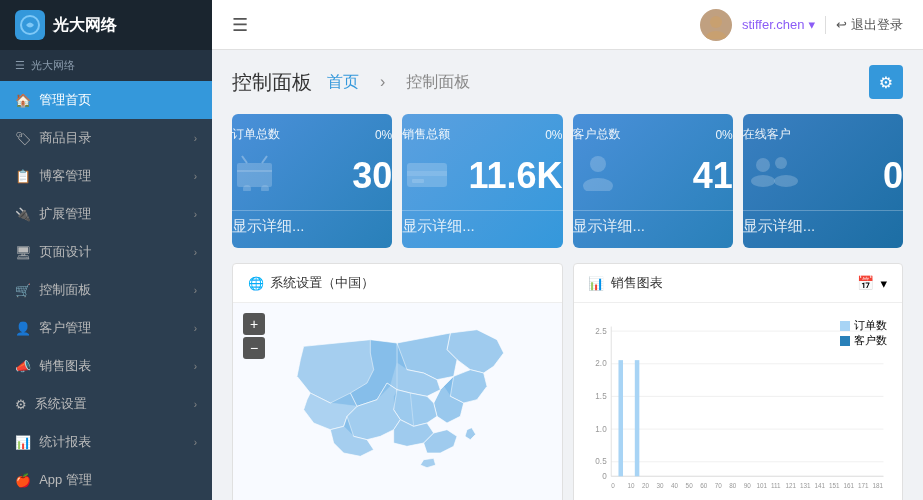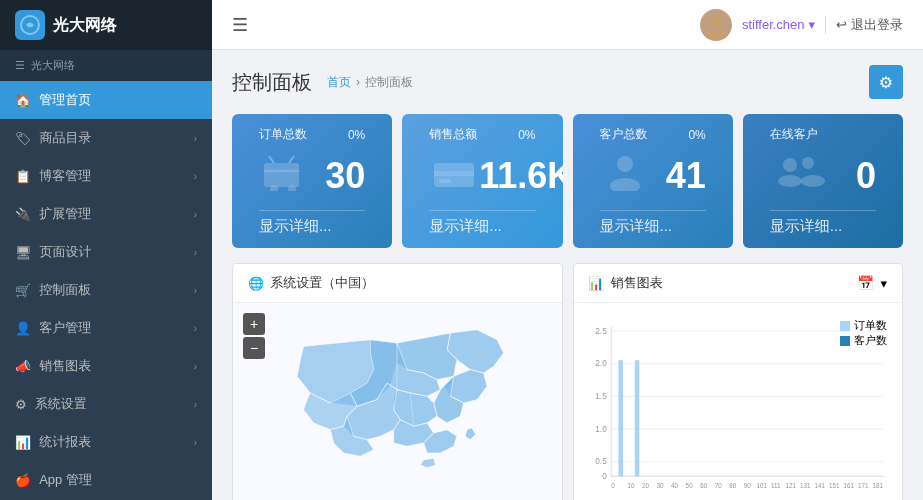--- a/index.html
+++ b/index.html
@@ -25,27 +25,27 @@
     .user-name { color: #8b5cf6; font-size: 13px; cursor: pointer; display: flex; align-items: center; gap: 4px; }
     .logout-btn { display: flex; align-items: center; gap: 4px; color: #555; font-size: 13px; cursor: pointer; border-left: 1px solid #ddd; padding-left: 10px; }
 
     
     .content { flex: 1; overflow-y: auto; padding: 15px 20px; }
 
     
     .page-header { display: flex; align-items: center; justify-content: space-between; margin-bottom: 15px; }
     .page-title-area { display: flex; align-items: center; gap: 15px; }
     .page-title { font-size: 20px; color: #333; font-weight: normal; }
-    .breadcrumb { font-size: 12px; color: #888; display: flex; align-items: center; gap: 5px; }
+    .breadcrumb { font-size: 16px; color: #888; display: flex; align-items: center; gap: 21px; }
     .breadcrumb a { color: #3498db; }
     .settings-btn { width: 34px; height: 34px; background: #3498db; border-radius: 4px; display: flex; align-items: center; justify-content: center; color: #fff; cursor: pointer; font-size: 16px; }
 
     
     .stat-cards { display: grid; grid-template-columns: repeat(4, 1fr); gap: 10px; margin-bottom: 15px; }
-    .stat-card { border-radius: 6px; padding: 12px 27px; color: #fff; position: relative; overflow: hidden; cursor: pointer; }
+    .stat-card { border-radius: 6px; padding: 12px 0; color: #fff; position: relative; overflow: hidden; cursor: pointer; }
     .stat-card.blue1 { background: linear-gradient(135deg, #4a90d9, #2980b9); }
     .stat-card.blue2 { background: linear-gradient(135deg, #5ba0e0, #3498db); }
     .stat-card.blue3 { background: linear-gradient(135deg, #4a90d9, #2980b9); }
     .stat-card.blue4 { background: linear-gradient(135deg, #3a7fc1, #1c6ea4); }
     .stat-card-header { display: flex; justify-content: space-between; align-items: center; margin-bottom: 8px; font-size: 12px; opacity: 0.9; }
     .stat-card-body { display: flex; align-items: center; justify-content: space-between; margin-bottom: 10px; }
     .stat-card-icon { font-size: 40px; opacity: 0.5; }
     .stat-card-value { font-size: 36px; font-weight: bold; }
     .stat-card-footer { font-size: 15px; opacity: 0.85; border-top: 1px solid rgba(255,255,255,0.3); padding-top: 6px; }
 

